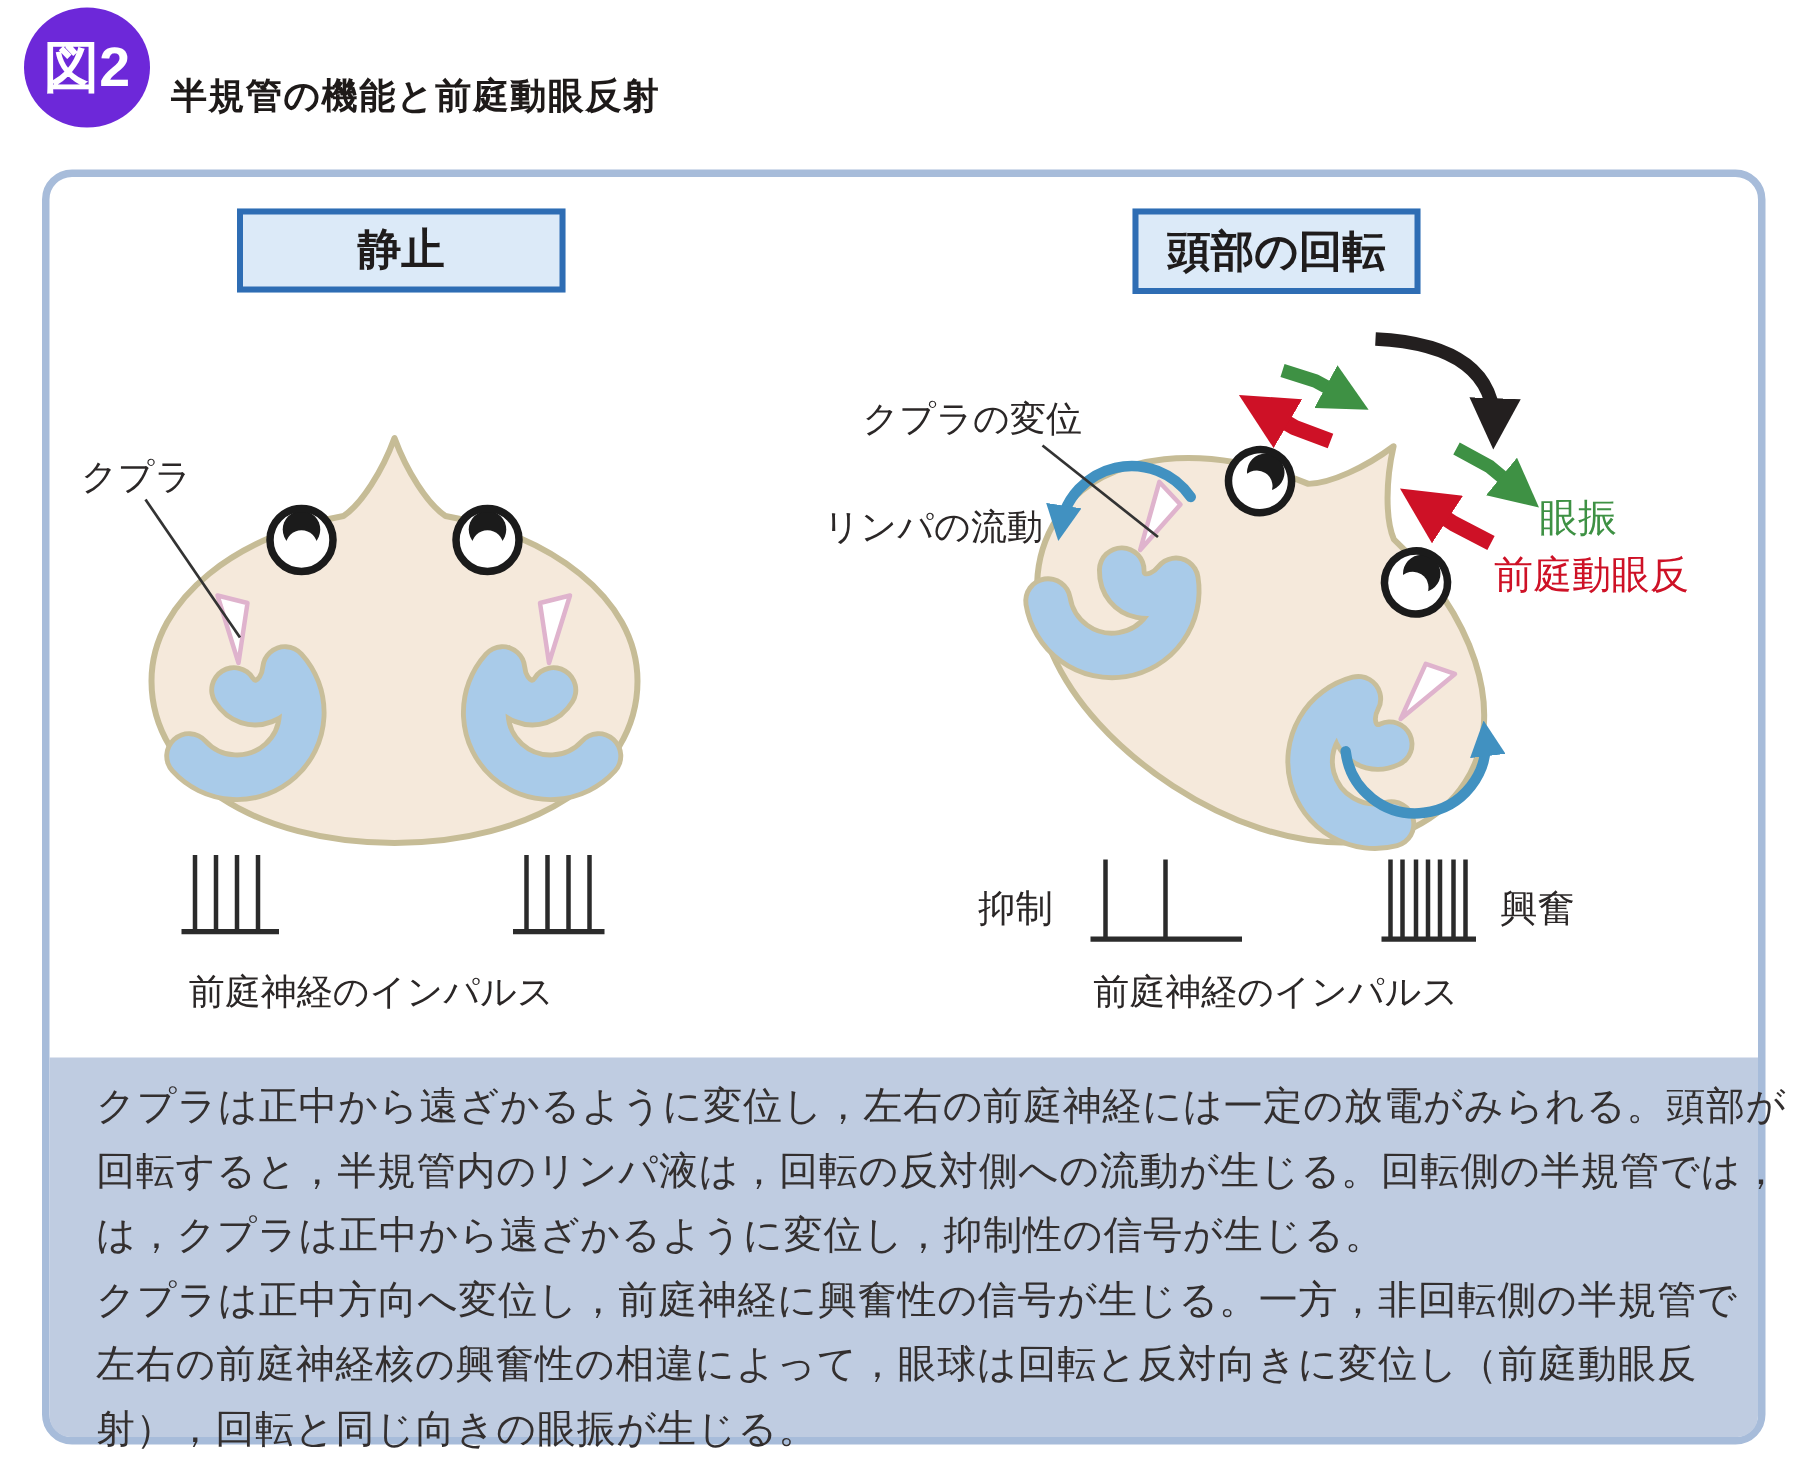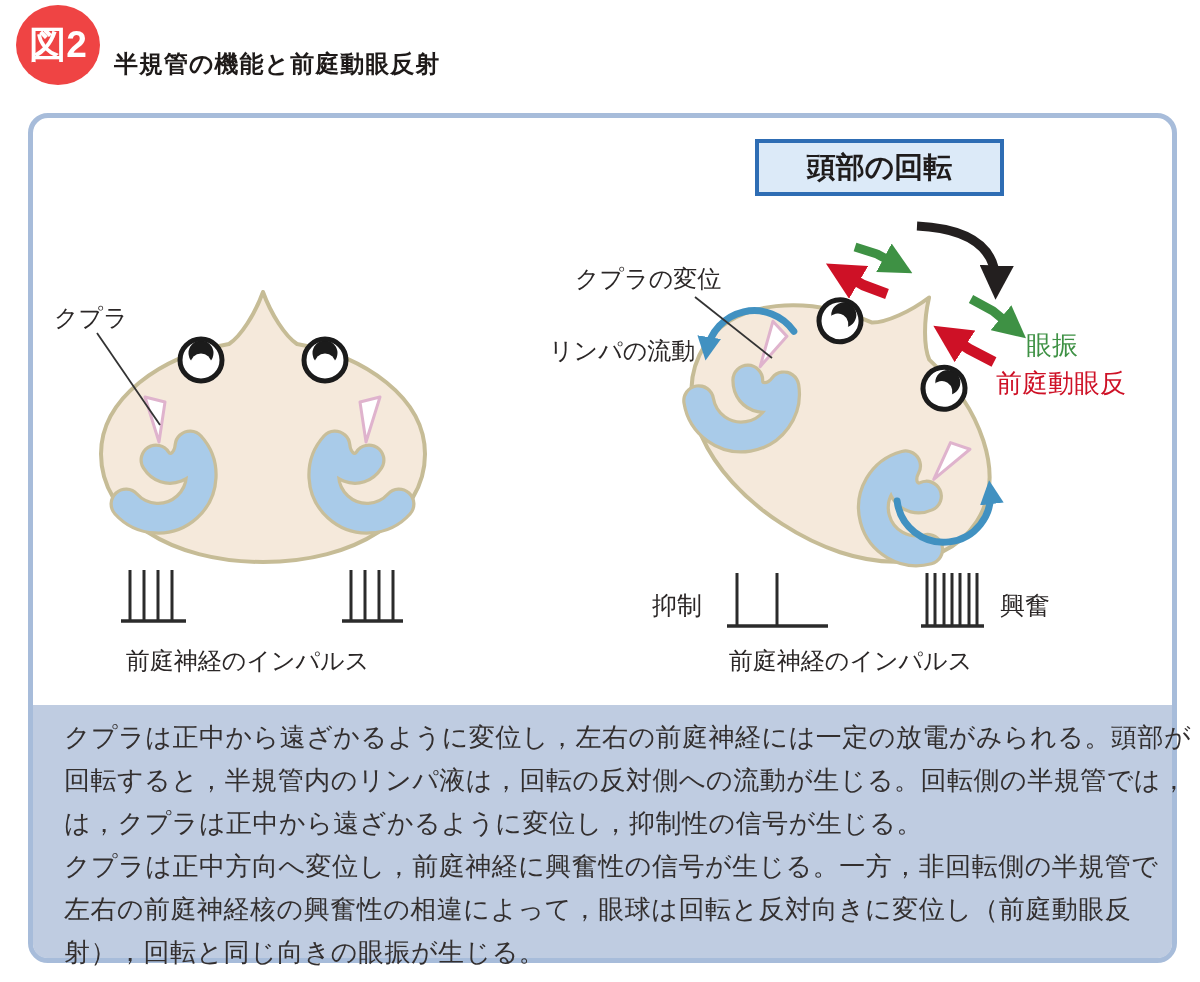--- a/index.html
+++ b/index.html
@@ -1,31 +1,31 @@
 <!DOCTYPE html>
 <html><head>
 <meta charset="utf-8">
 <style>
   html,body{margin:0;padding:0;background:#fff;}
   #page{position:relative;width:1200px;height:982px;background:#fff;overflow:hidden;
         font-family:"Liberation Sans","DejaVu Sans",sans-serif;color:#221e1e;}
   .abs{position:absolute;}
   
-  #fig-badge{left:16px;top:5px;width:84px;height:80px;background:#ef4444;border-radius:50%;
+  #fig-badge{left:16px;top:5px;width:84px;height:80px;background:#6d28d9;border-radius:50%;
              color:#fff;font-weight:700;font-size:37px;display:flex;align-items:center;justify-content:center;}
   #fig-title{left:114px;top:8px;font-size:24px;font-weight:700;color:#1e1a19;letter-spacing:1px;margin-top:40px;}
   
   #frame{left:28px;top:113px;width:1149px;height:850px;border:5px solid #A7BCDA;border-radius:20px;
          background:#ffffff;box-sizing:border-box;}
   #caption-area{left:33px;top:705px;width:1139px;height:253px;background:#BFCCE1;border-radius:0 0 14px 14px;}
   
   .panel-title{background:#DCEAF8;border:4px solid #2E6DB4;box-sizing:border-box;
                display:flex;align-items:center;justify-content:center;font-size:29px;font-weight:700;color:#1f1c1c;}
   #panel-title-left{left:158px;top:139px;width:219px;height:56px;}
-  #panel-title-right{left:755px;top:139px;width:249px;height:57px;}
+  #panel-title-right{left:755px;top:139px;width:192px;height:57px;}
   
   #diagram-svg{left:28px;top:113px;}
   
   .lbl{font-size:24px;color:#2b2727;white-space:nowrap;}
   #label-cupula{left:54px;top:302px;}
   #label-cupula-shift{left:575px;top:263px;}
   #label-lymph-flow{left:549px;top:335px;}
   #label-nystagmus{left:1026px;top:328px;color:#3E9144;font-size:26px;}
   #label-eye-shift{left:996px;top:366px;color:#CE1126;font-size:26px;}
   #label-inhibition{left:652px;top:589px;font-size:25px;}
@@ -42,20 +42,23 @@
 <div id="page">
 
   <div class="abs" id="fig-badge">
     <span>図2</span>
   </div>
   <div class="abs" id="fig-title">半規管の機能と前庭動眼反射</div>
 
   <div class="abs" id="frame"></div>
   <div class="abs" id="caption-area"></div>
 
+  <div class="abs panel-title" id="panel-title-left">
+    <span>静止</span>
+  </div>
   <div class="abs panel-title" id="panel-title-right">
     <span>頭部の回転</span>
   </div>
 
   <svg class="abs" id="diagram-svg" width="1149" height="592" viewBox="28 113 1149 592">
     <defs>
       <marker id="mGreen" viewBox="0 0 10 10" refX="6" refY="5" markerWidth="3.6" markerHeight="3.6" orient="auto" markerUnits="strokeWidth">
         <path d="M0,0 L10,5 L0,10 Z" fill="#3E9144"></path>
       </marker>
       <marker id="mRed" viewBox="0 0 10 10" refX="6" refY="5" markerWidth="3.6" markerHeight="3.6" orient="auto" markerUnits="strokeWidth">

